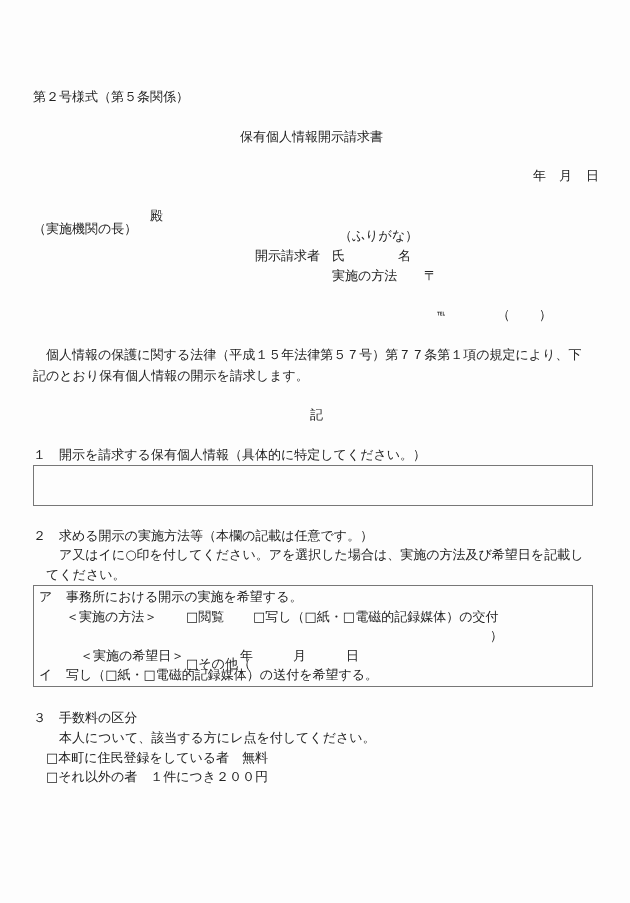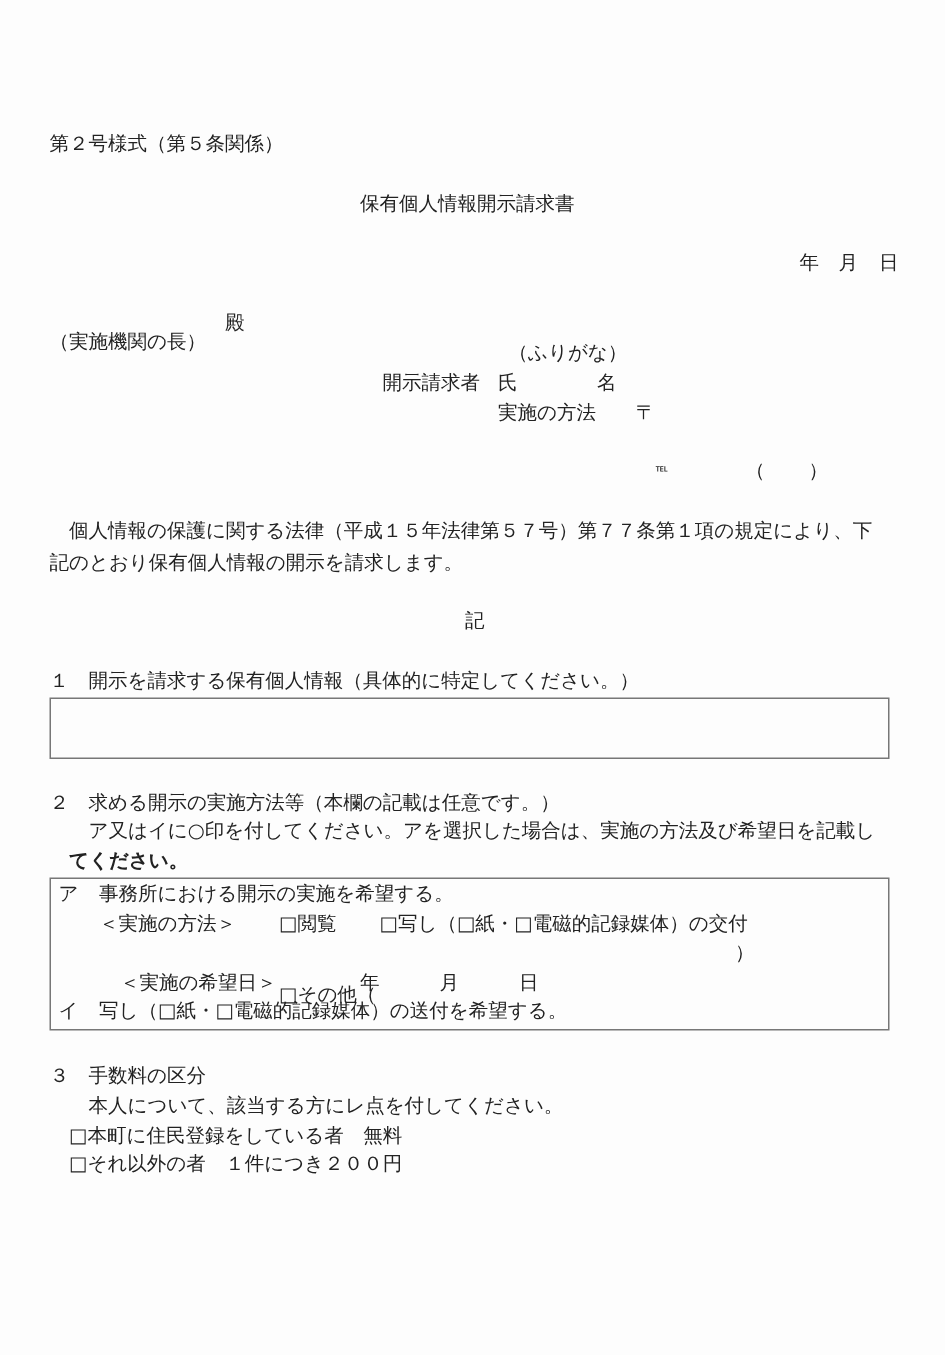--- a/index.html
+++ b/index.html
@@ -62,21 +62,21 @@
 <div class="abs" style="left:310px; top:407px;">記</div>
 
 <div>
   <div class="abs" style="left:33px; top:447px;">１　開示を請求する保有個人情報（具体的に特定してください。）</div>
   <div class="box" style="left:33px; top:465px; width:560px; height:41px;"></div>
 </div>
 
 <div>
   <div class="abs" style="left:33px; top:528px;">２　求める開示の実施方法等（本欄の記載は任意です。）</div>
   <div class="abs" style="left:59px; top:547px;">ア又はイに○印を付してください。アを選択した場合は、実施の方法及び希望日を記載し</div>
-  <div class="abs" style="left:46px; top:567px;font-weight:bold;">てください。</div>
+  <div class="abs" style="left:46px; top:567px;">てください。</div>
 
   <div class="box" style="left:33px; top:585px; width:560px; height:102px;"></div>
 
   <span class="abs" style="left:39px; top:589px;">ア</span>
   <span class="abs" style="left:66px; top:589px;">事務所における開示の実施を希望する。</span>
 
   <span class="abs" style="left:66px; top:609px;">＜実施の方法＞</span>
   <span class="abs" style="left:186px; top:609px;">□閲覧</span>
   <span class="abs" style="left:253px; top:609px;">□写し（□紙・□電磁的記録媒体）の交付</span>
 

